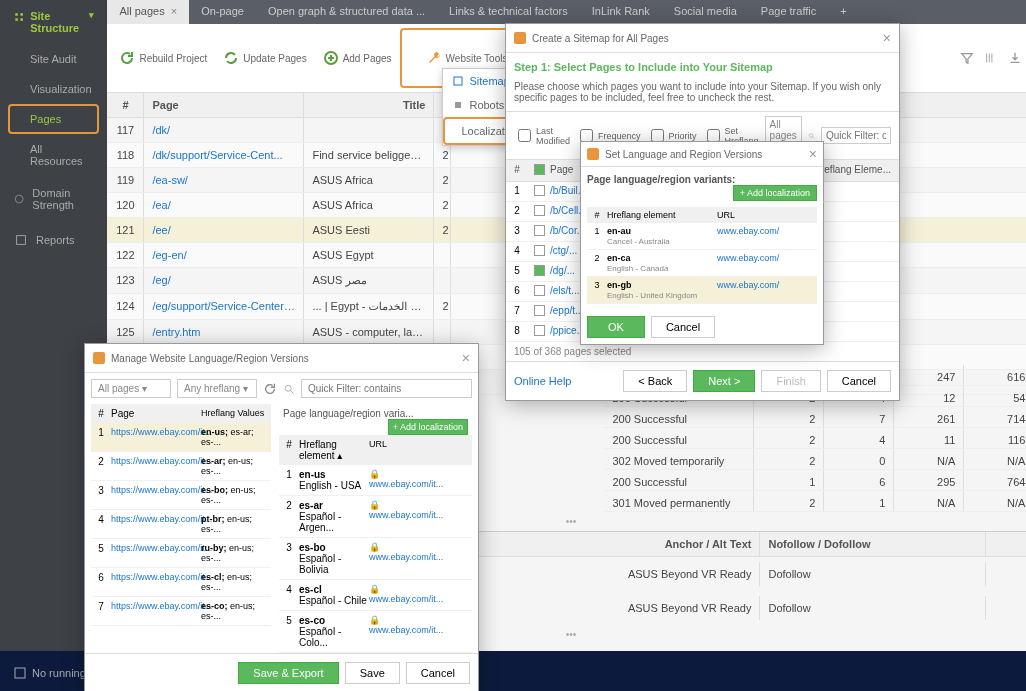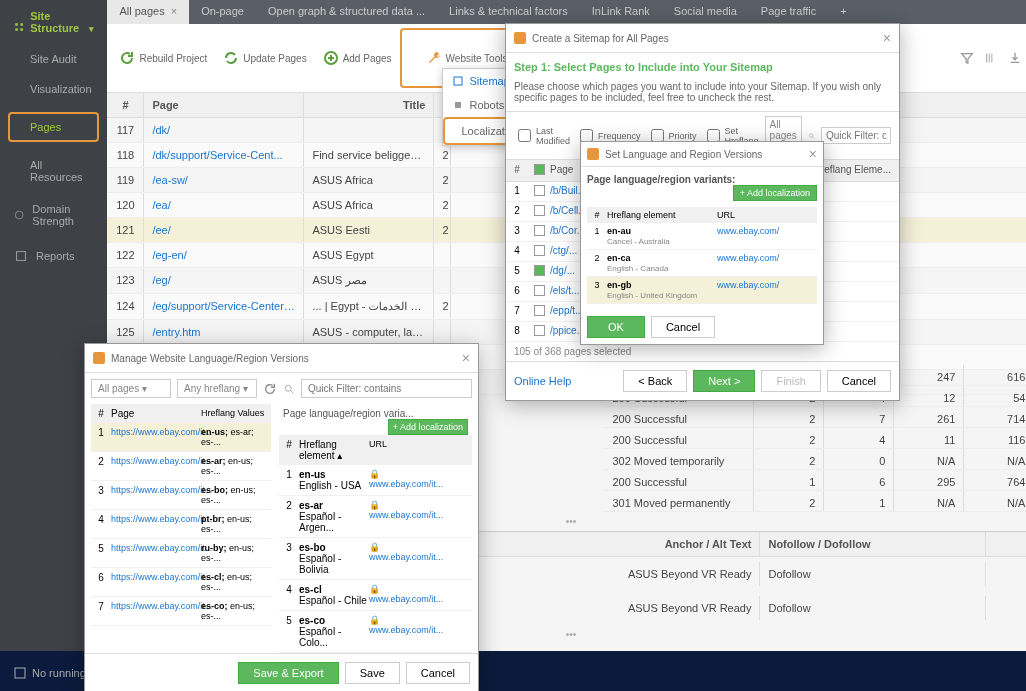--- a/index.html
+++ b/index.html
@@ -1,22 +1,22 @@
 <!DOCTYPE html>
 <html><head>
 <meta charset="utf-8">
 <style>
 *{box-sizing:border-box;font-family:Arial,sans-serif}
 body{margin:0;background:#0c1b3d;width:1026px;height:691px;position:relative;overflow:hidden}
 .app{position:absolute;top:0;left:0;right:10px;bottom:40px;background:#3e4247;display:flex}
 .sidebar{width:165px;background:#3e4247;color:#ccc;font-size:11px}
-.sb-h{padding:10px 14px;color:#9ec73e;display:flex;align-items:flex-end;gap:6px;font-weight:bold}
+.sb-h{padding:10px 14px;color:#9ec73e;display:flex;align-items:flex-start;gap:6px;font-weight:bold}
 .sb-h svg{width:14px;height:14px}
 .sb-i{padding:9px 14px 9px 30px;color:#aaa;cursor:pointer}
-.sb-i.sel{color:#9ec73e;border:2px solid #e8963c;border-radius:4px;margin:8px 8px;padding:7px 14px 7px 20px}
+.sb-i.sel{color:#9ec73e;border:2px solid #e8963c;border-radius:4px;margin:0 8px;padding:7px 14px 7px 20px}
 .sb-sec{padding:11px 14px;display:flex;align-items:center;gap:8px;color:#aaa}
 .sb-caret{margin-left:auto;font-size:9px}
 .main{flex:1;background:#f5f5f5;display:flex;flex-direction:column}
 .tabs{display:flex;background:#5a5e66;height:24px;font-size:11px}
 .tab{padding:5px 12px;color:#ccc;cursor:pointer}
 .tab.active{background:#e8e8e8;color:#555}
 .tab-close{margin-left:6px;color:#888}
 .toolbar{display:flex;background:#fff;padding:4px;border-bottom:1px solid #ddd;align-items:center;position:relative}
 .tb-btn{display:flex;align-items:center;gap:4px;padding:4px 8px;font-size:10px;color:#666;cursor:pointer}
 .tb-icon{width:16px;height:16px}

